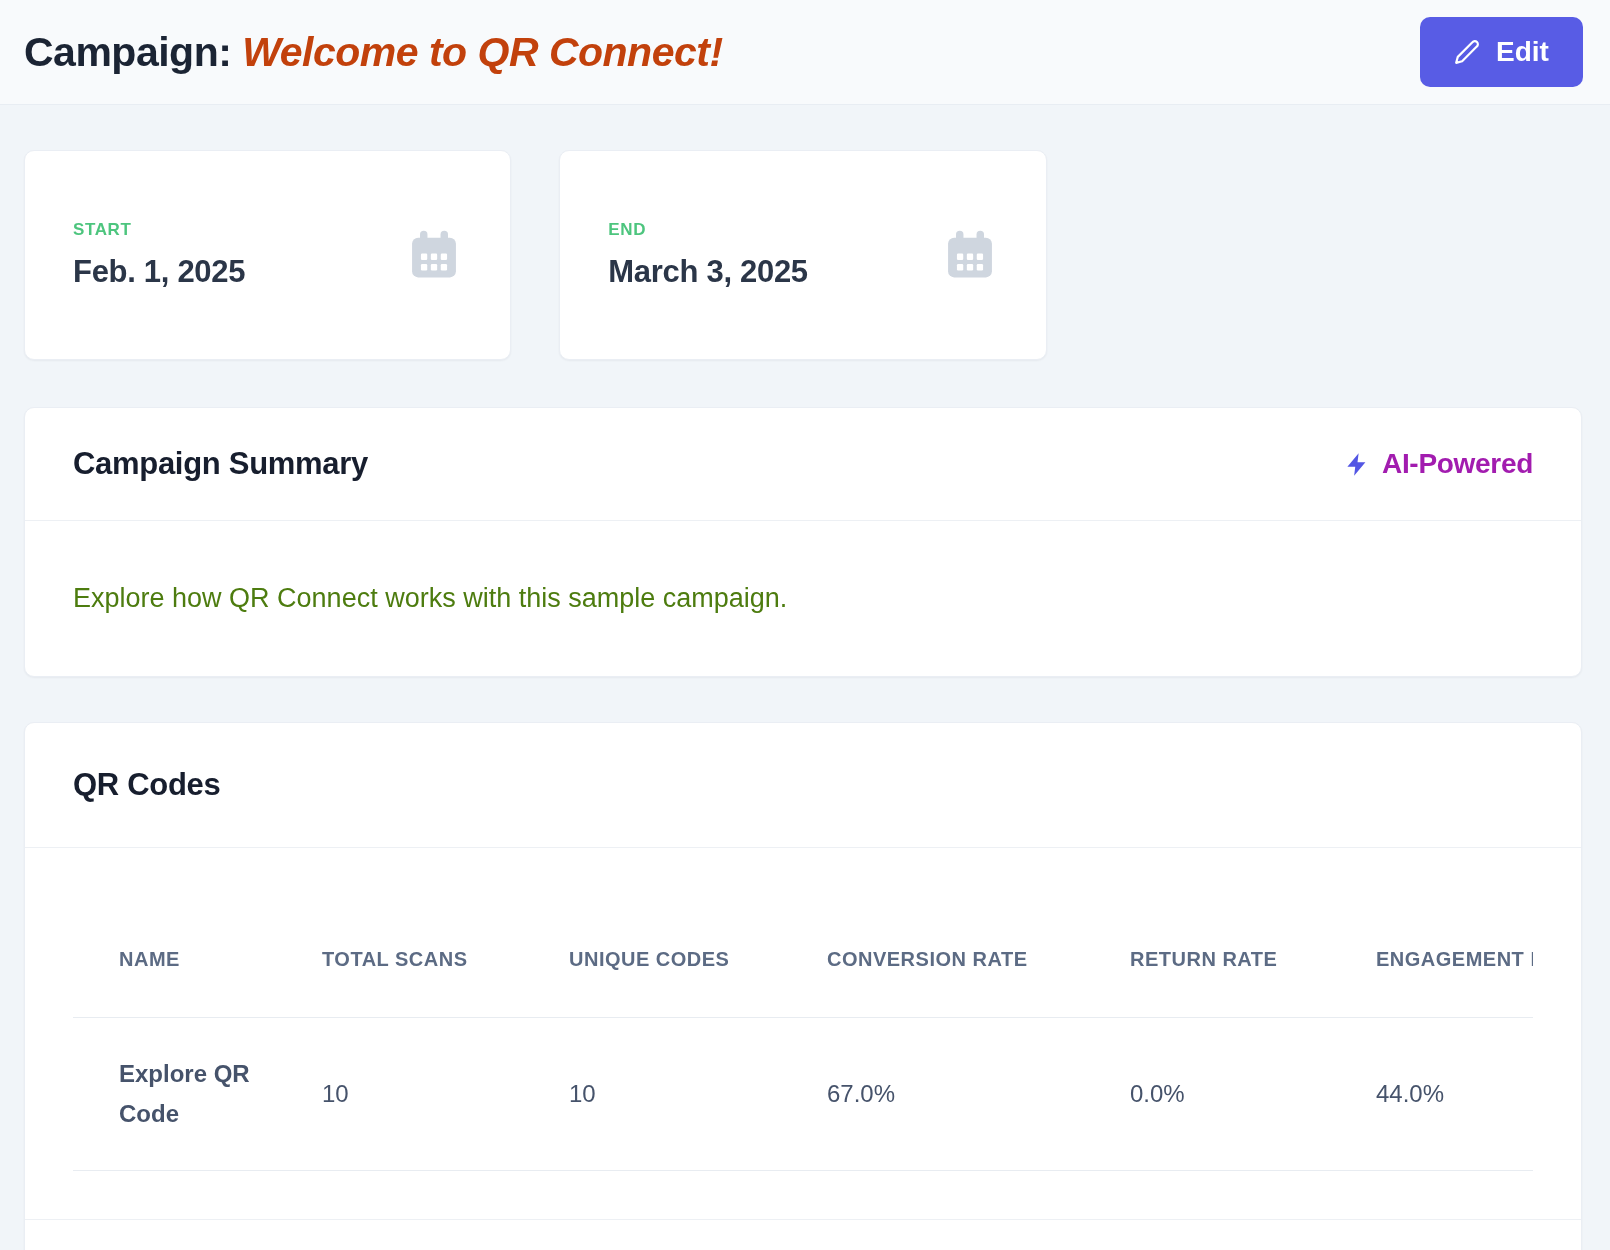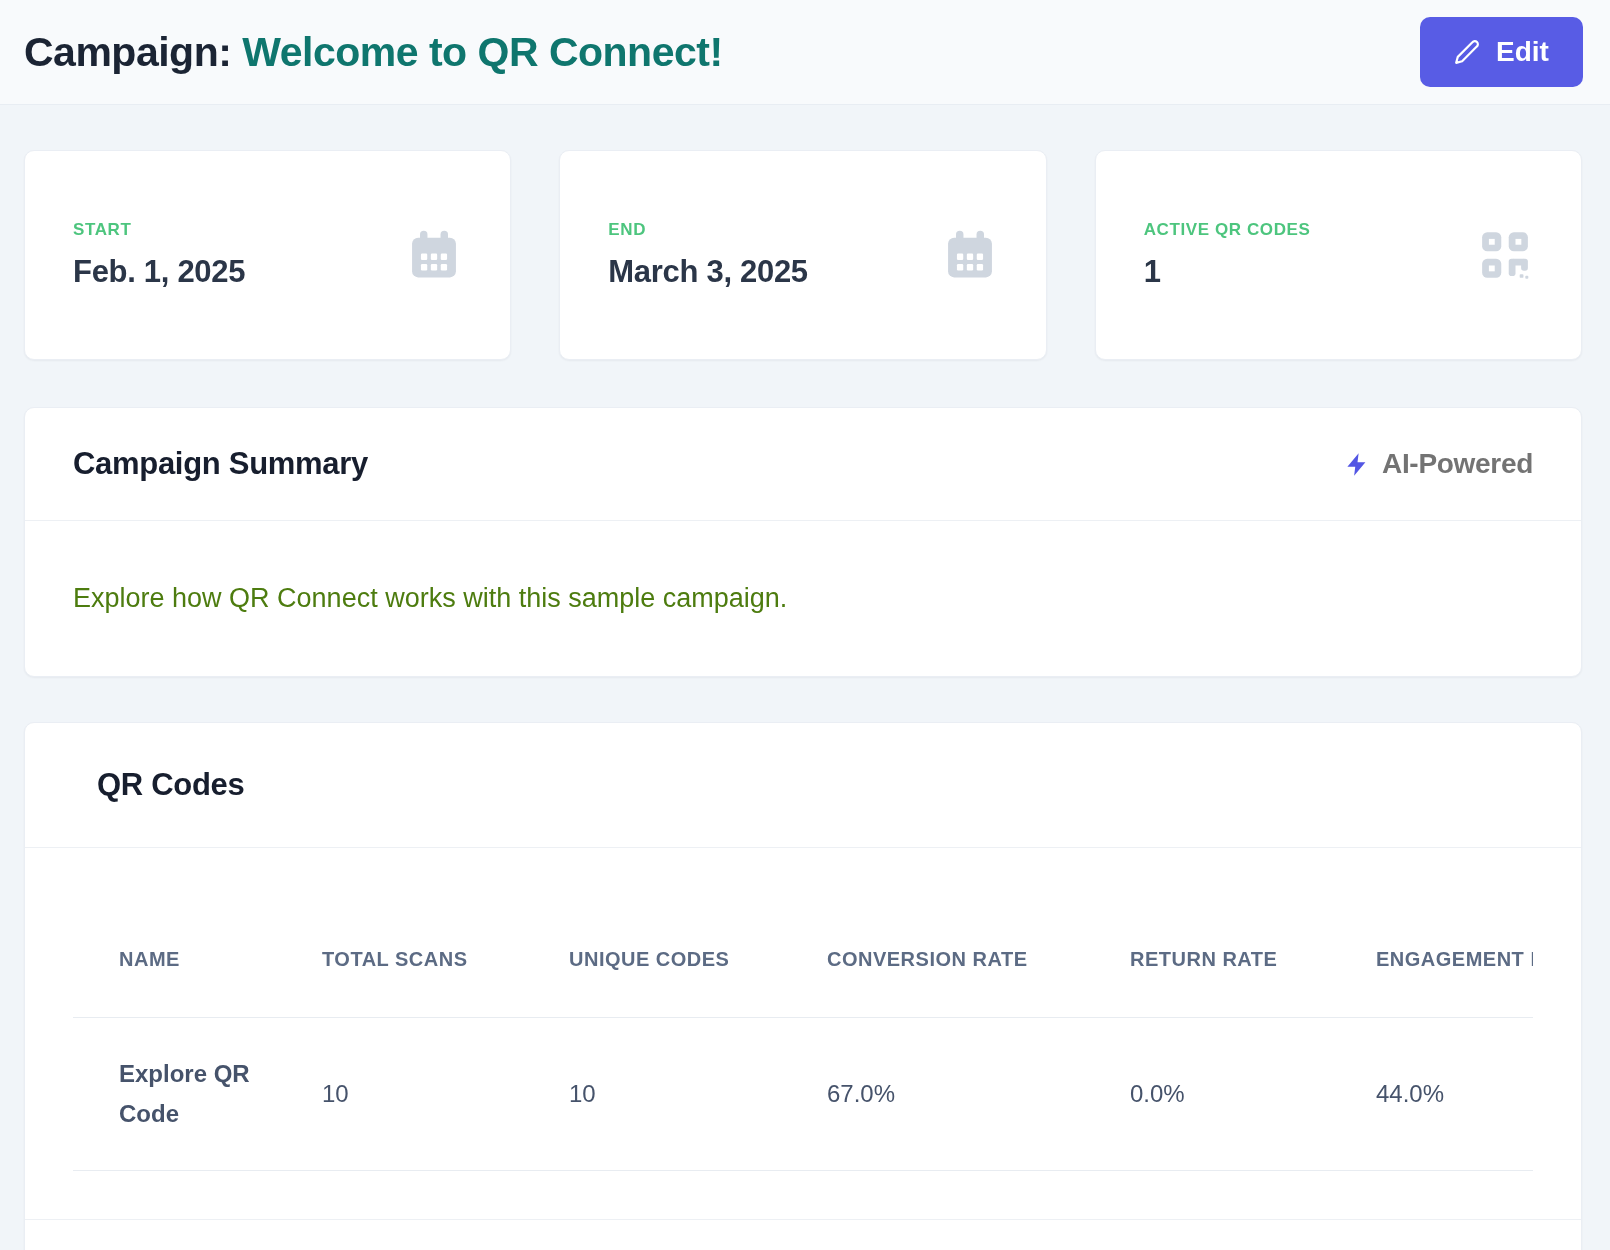--- a/index.html
+++ b/index.html
@@ -23,21 +23,21 @@
     padding: 0 27px 0 24px;
   }
   .page-title {
     margin: 0;
     font-size: 41px;
     font-weight: bold;
     letter-spacing: -0.5px;
     white-space: nowrap;
   }
   .page-title .t-dark { color: #1b2434; }
-  .page-title .t-gray { color: #0f766e; }
+  .page-title .t-gray { color: #c2410c; font-style: italic; }
   .edit-btn {
     width: 163px; height: 70px;
     background: #585ce5;
     color: #ffffff;
     border: none;
     border-radius: 10px;
     font-family: "Liberation Sans", sans-serif;
     font-size: 28px;
     font-weight: 600;
     display: flex;
@@ -88,33 +88,33 @@
 
   
   .panel { margin-bottom: 45px; }
   .panel-head {
     display: flex;
     align-items: center;
     justify-content: space-between;
     padding: 38px 48px;
     border-bottom: 1px solid #edf0f4;
   }
-  .qr .panel-head { padding: 44px 72px; }
+  .qr .panel-head { padding: 44px 48px; }
   .panel-title {
     margin: 0;
     font-size: 31px;
     font-weight: bold;
     color: #171e2e;
     letter-spacing: -0.3px;
   }
   .ai-badge {
     display: flex;
     align-items: center;
     gap: 11px;
-    color: #737373;
+    color: #a21caf;
     font-size: 28px;
     font-weight: bold;
     letter-spacing: -0.3px;
   }
   .panel-body {
     padding: 62px 48px;
     font-size: 27px;
     color: #4d7c0f;
   }
   .panel-body p { margin: 0; }
@@ -210,41 +210,20 @@
           <rect x="6.4" y="11.4" width="2.7" height="2.7" rx="0.5" fill="#ffffff"></rect>
           <rect x="10.65" y="11.4" width="2.7" height="2.7" rx="0.5" fill="#ffffff"></rect>
           <rect x="14.9" y="11.4" width="2.7" height="2.7" rx="0.5" fill="#ffffff"></rect>
           <rect x="6.4" y="15.9" width="2.7" height="2.7" rx="0.5" fill="#ffffff"></rect>
           <rect x="10.65" y="15.9" width="2.7" height="2.7" rx="0.5" fill="#ffffff"></rect>
           <rect x="14.9" y="15.9" width="2.7" height="2.7" rx="0.5" fill="#ffffff"></rect>
         </svg>
       </span>
     </div>
 
-    <div class="card stat">
-      <div>
-        <div class="stat-label">ACTIVE QR CODES</div>
-        <div class="stat-value">1</div>
-      </div>
-      <span class="stat-icon" style="display:flex;">
-        <svg width="56" height="56" viewBox="0 0 24 24">
-          <rect x="2.2" y="2.2" width="8.2" height="8.2" rx="2.2" fill="#cfd6df"></rect>
-          <rect x="5.1" y="5.1" width="2.5" height="2.5" fill="#ffffff"></rect>
-          <rect x="13.6" y="2.2" width="8.2" height="8.2" rx="2.2" fill="#cfd6df"></rect>
-          <rect x="16.5" y="5.1" width="2.5" height="2.5" fill="#ffffff"></rect>
-          <rect x="2.2" y="13.6" width="8.2" height="8.2" rx="2.2" fill="#cfd6df"></rect>
-          <rect x="5.1" y="16.5" width="2.5" height="2.5" fill="#ffffff"></rect>
-          <rect x="13.6" y="13.6" width="2.9" height="7.4" rx="1.2" fill="#cfd6df"></rect>
-          <rect x="18.9" y="13.6" width="2.9" height="5.2" rx="1.2" fill="#cfd6df"></rect>
-          <rect x="15.4" y="13.6" width="4.6" height="2.9" fill="#cfd6df"></rect>
-          <rect x="18.3" y="20.2" width="1.6" height="1.6" rx="0.4" fill="#cfd6df"></rect>
-          <rect x="20.7" y="20.9" width="1.3" height="1.3" rx="0.4" fill="#cfd6df"></rect>
-        </svg>
-      </span>
-    </div>
 
   </section>
 
   <section class="card panel">
     <div class="panel-head">
       <h2 class="panel-title">Campaign Summary</h2>
       <div class="ai-badge">
         <span style="display:flex;">
           <svg width="27" height="27" viewBox="0 0 24 24">
               <path d="M13 2 3 14h7l-1 8 10-12h-7l1-8z" fill="#5356e4"></path>

